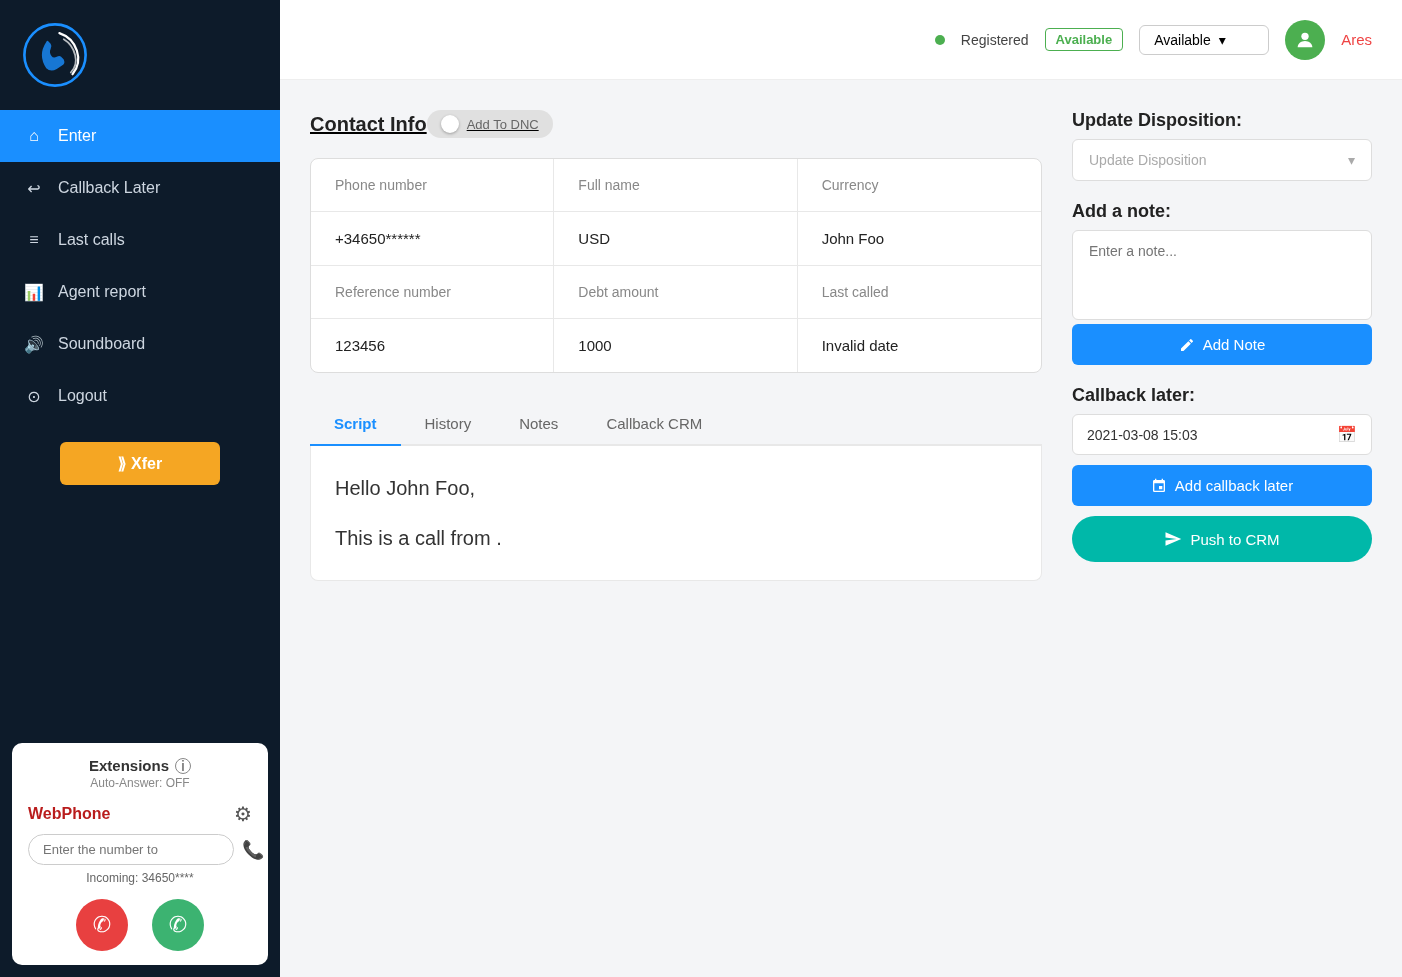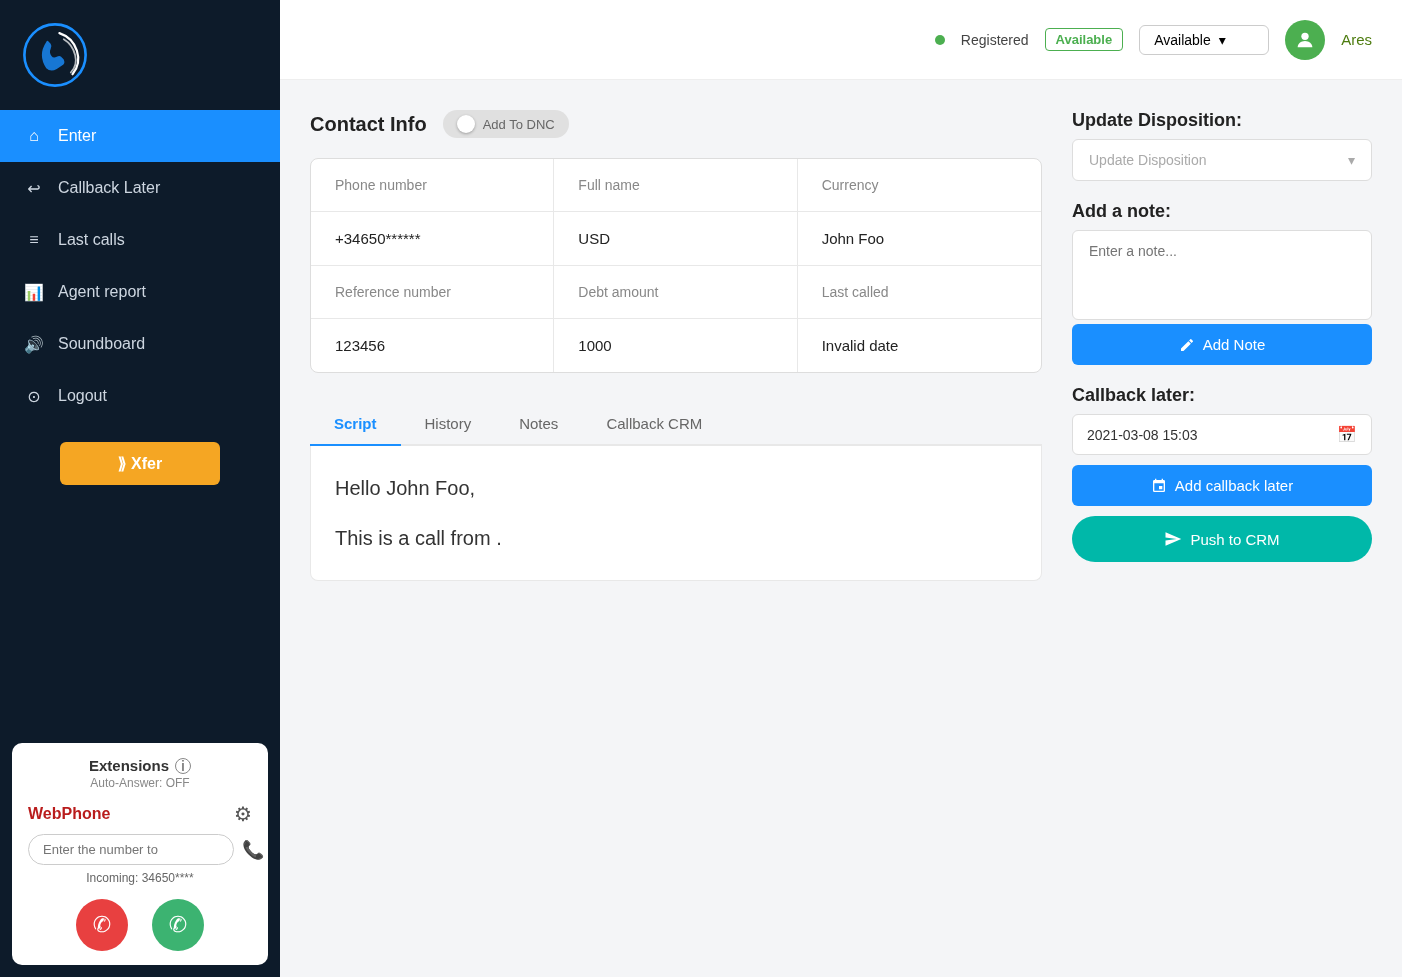--- a/index.html
+++ b/index.html
@@ -208,21 +208,21 @@
       background: #4caf50;
       display: flex;
       align-items: center;
       justify-content: center;
       color: #fff;
       font-size: 20px;
     }
     .user-name {
       font-size: 15px;
       font-weight: 500;
-      color: #4d7c0f;
+      color: #ef4444;
     }
 
     
     .content {
       flex: 1;
       display: flex;
       gap: 0;
       overflow: hidden;
       padding: 30px;
       gap: 30px;
@@ -232,21 +232,22 @@
     .left-panel {
       flex: 1;
       display: flex;
       flex-direction: column;
       gap: 20px;
     }
 
     .contact-info-header {
       display: flex;
       align-items: center;
-      gap: 16px;
+      gap: 0;
+      text-decoration: underline;
     }
     .contact-info-title {
       font-size: 20px;
       font-weight: 700;
       color: #222;
     }
     .dnc-toggle-area {
       display: flex;
       align-items: center;
       gap: 8px;

